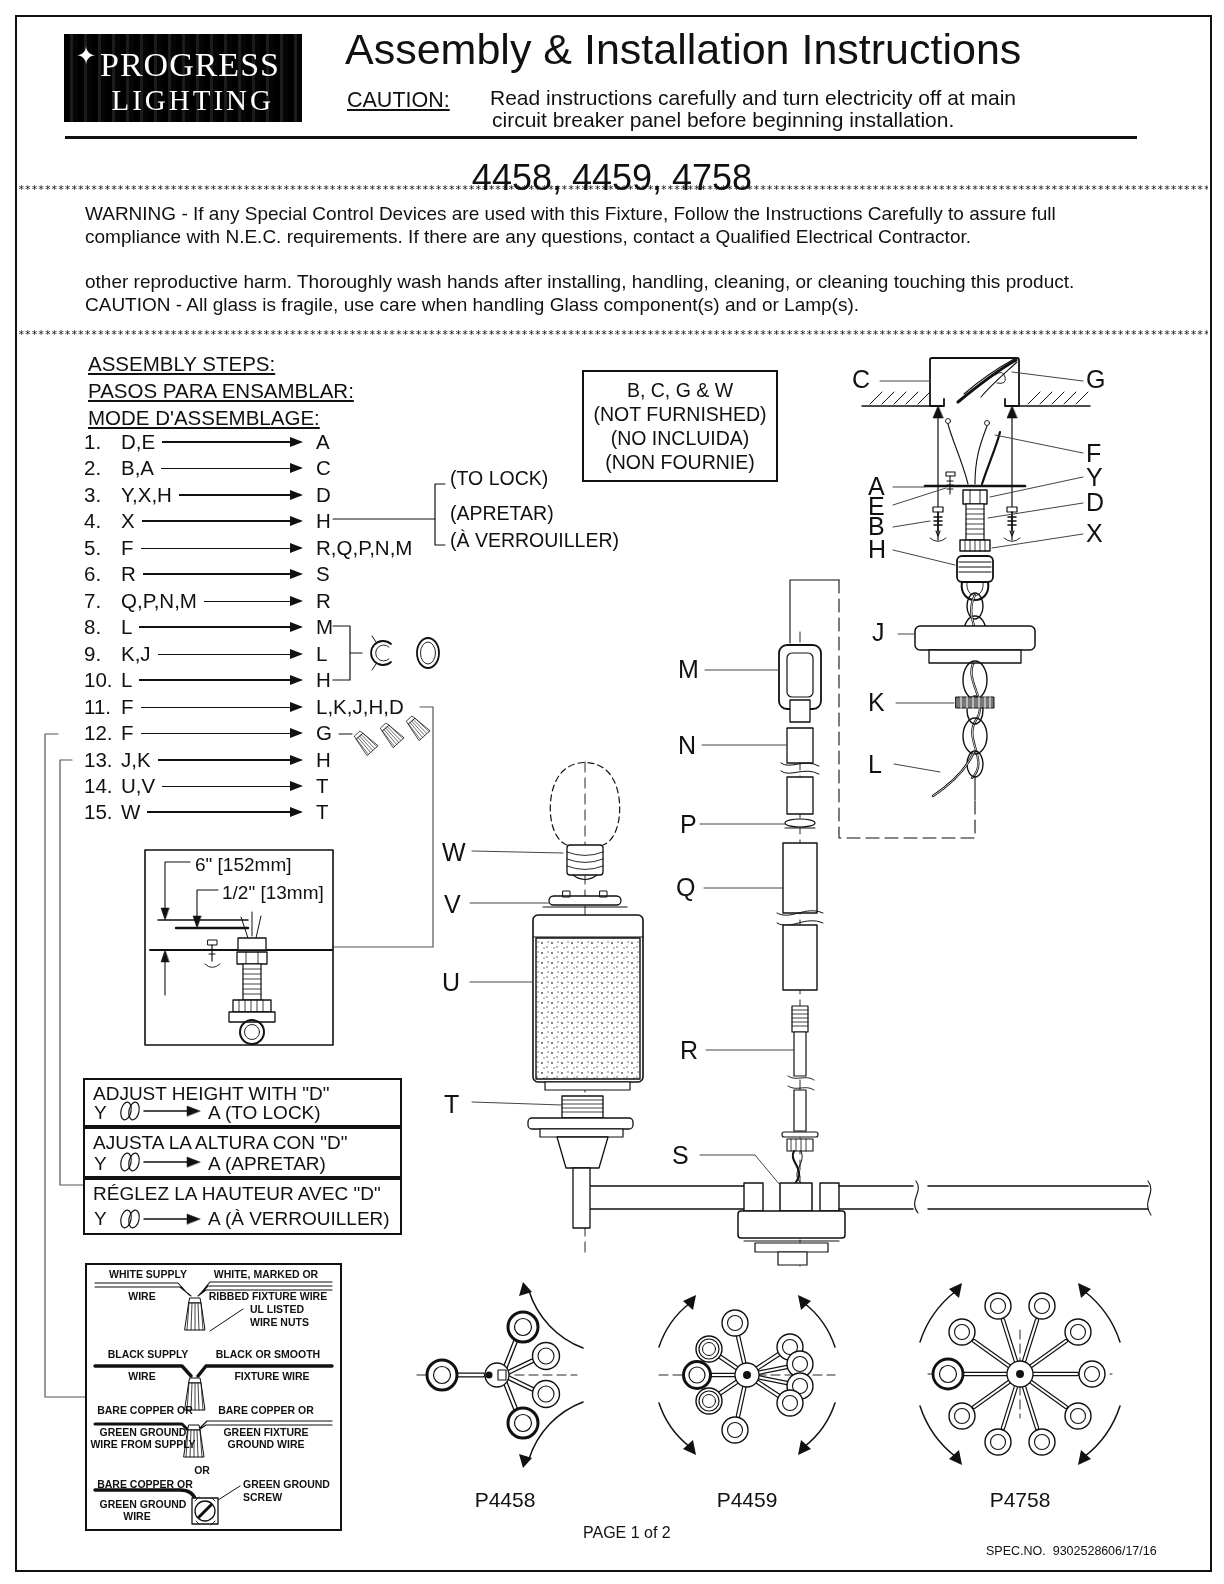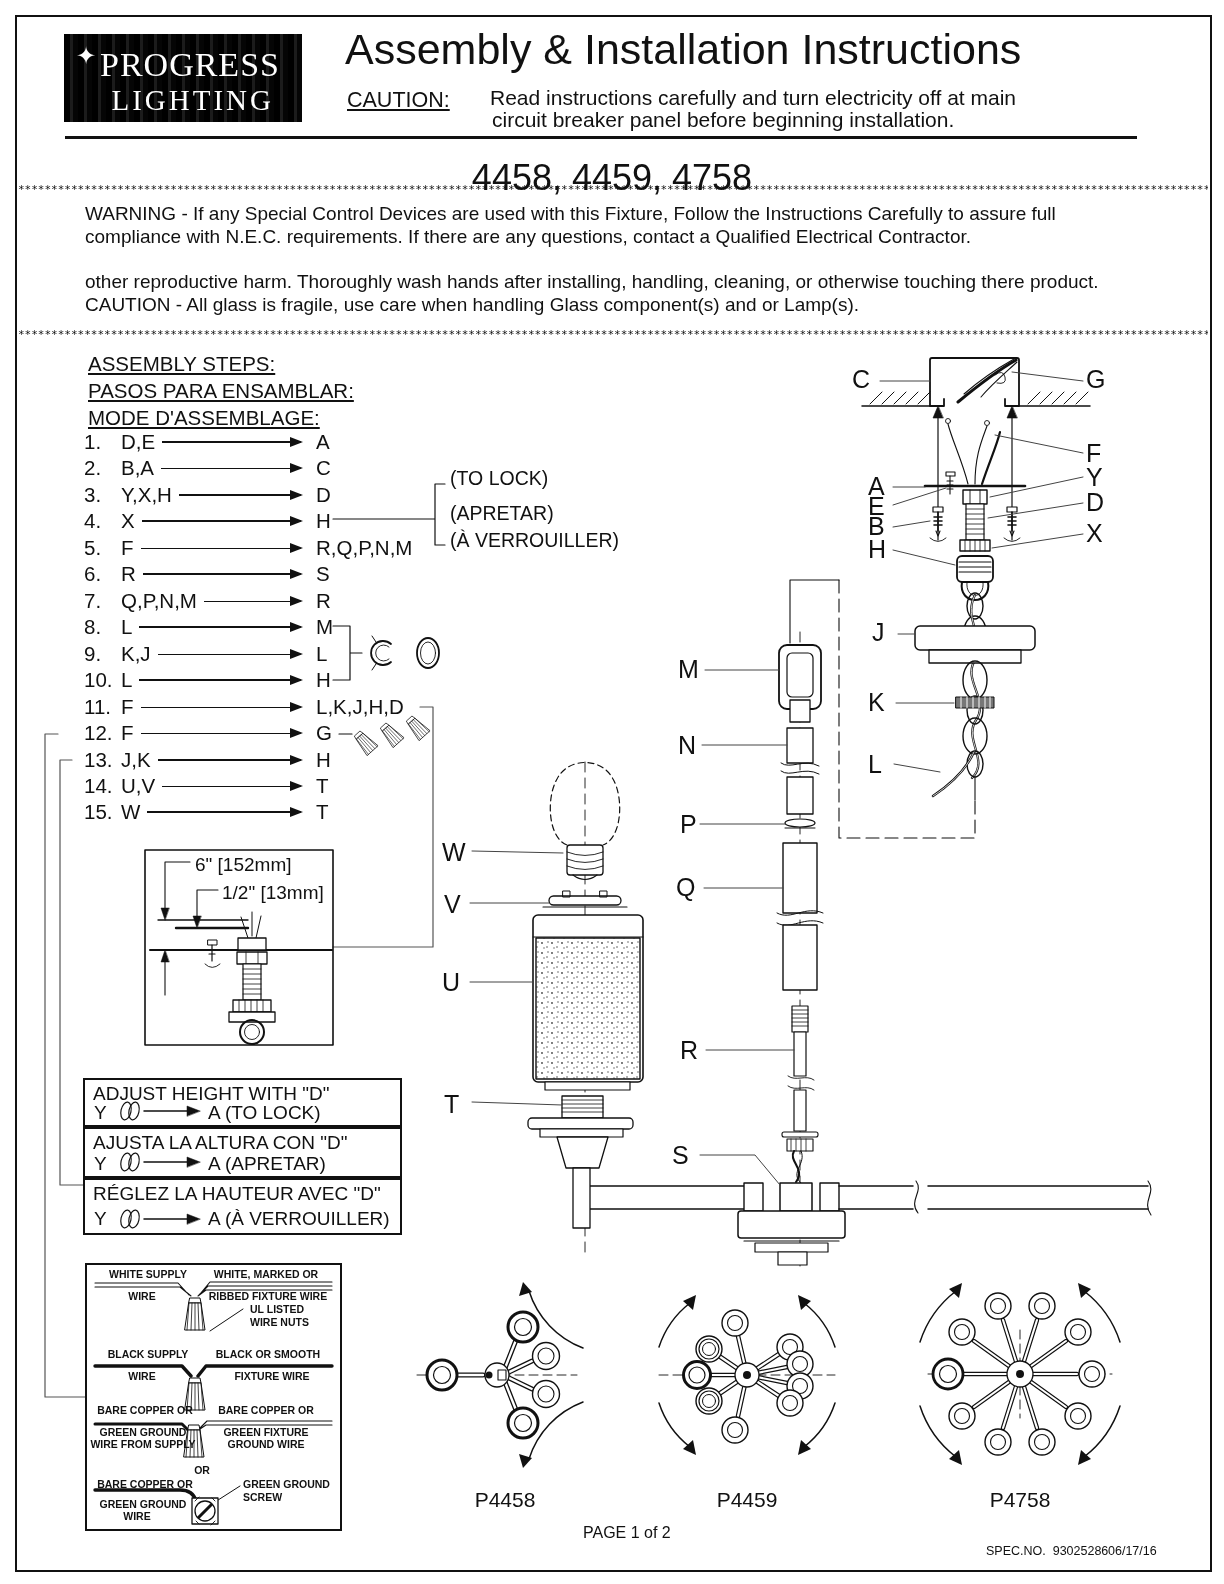--- a/index.html
+++ b/index.html
@@ -467,21 +467,21 @@
   <div class="abs title">Assembly &amp; Installation Instructions</div>
   <div class="abs caution-lbl">CAUTION:</div>
   <div class="abs caution-1">Read instructions carefully and turn electricity off at main</div>
   <div class="abs caution-2">circuit breaker panel before beginning installation.</div>
   <div class="abs hrule"></div>
   <div class="abs models">4458, 4459, 4758</div>
 
   <div class="abs sep" style="top:183px">****************************************************************************************************************************************************************************************************************</div>
   <div class="abs warn" style="top:203px">WARNING - If any Special Control Devices are used with this Fixture, Follow the Instructions Carefully to assure full</div>
   <div class="abs warn" style="top:226px">compliance with N.E.C. requirements. If there are any questions, contact a Qualified Electrical Contractor.</div>
-  <div class="abs warn" style="top:271px">other reproductive harm.  Thoroughly wash hands after installing, handling, cleaning, or otherwise touching there product.</div>
+  <div class="abs warn" style="top:271px">other reproductive harm.  Thoroughly wash hands after installing, handling, cleaning, or cleaning touching this product.</div>
   <div class="abs warn" style="top:294px">CAUTION - All glass is fragile, use care when handling Glass component(s) and or Lamp(s).</div>
   <div class="abs sep" style="top:328px">****************************************************************************************************************************************************************************************************************</div>
 
   <div class="abs heading" style="top:352px">ASSEMBLY STEPS:</div>
   <div class="abs heading" style="top:379px">PASOS PARA ENSAMBLAR:</div>
   <div class="abs heading" style="top:406px">MODE D'ASSEMBLAGE:</div>
 
   <div class="step" style="top:429px">
       <span class="num">1.</span>
       <span class="src">D,E</span>
@@ -570,20 +570,26 @@
       <span class="num">15.</span>
       <span class="src">W</span>
       <div class="arr"></div>
       <span class="tgt">T</span>
     </div>
 
   <div class="abs locknote" style="top:467px">(TO LOCK)</div>
   <div class="abs locknote" style="top:502px">(APRETAR)</div>
   <div class="abs locknote" style="top:529px">(À VERROUILLER)</div>
 
+  <div class="abs nf-box">
+    <div>B, C, G &amp; W</div>
+    <div>(NOT FURNISHED)</div>
+    <div>(NO INCLUIDA)</div>
+    <div>(NON FOURNIE)</div>
+  </div>
 
   <div class="pl" style="left:852px;top:365px">C</div>
   <div class="pl" style="left:1086px;top:365px">G</div>
   <div class="pl" style="left:1086px;top:439px">F</div>
   <div class="pl" style="left:1086px;top:463px">Y</div>
   <div class="pl" style="left:868px;top:472px">A</div>
   <div class="pl" style="left:868px;top:492px">E</div>
   <div class="pl" style="left:1086px;top:488px">D</div>
   <div class="pl" style="left:868px;top:512px">B</div>
   <div class="pl" style="left:1086px;top:519px">X</div>

